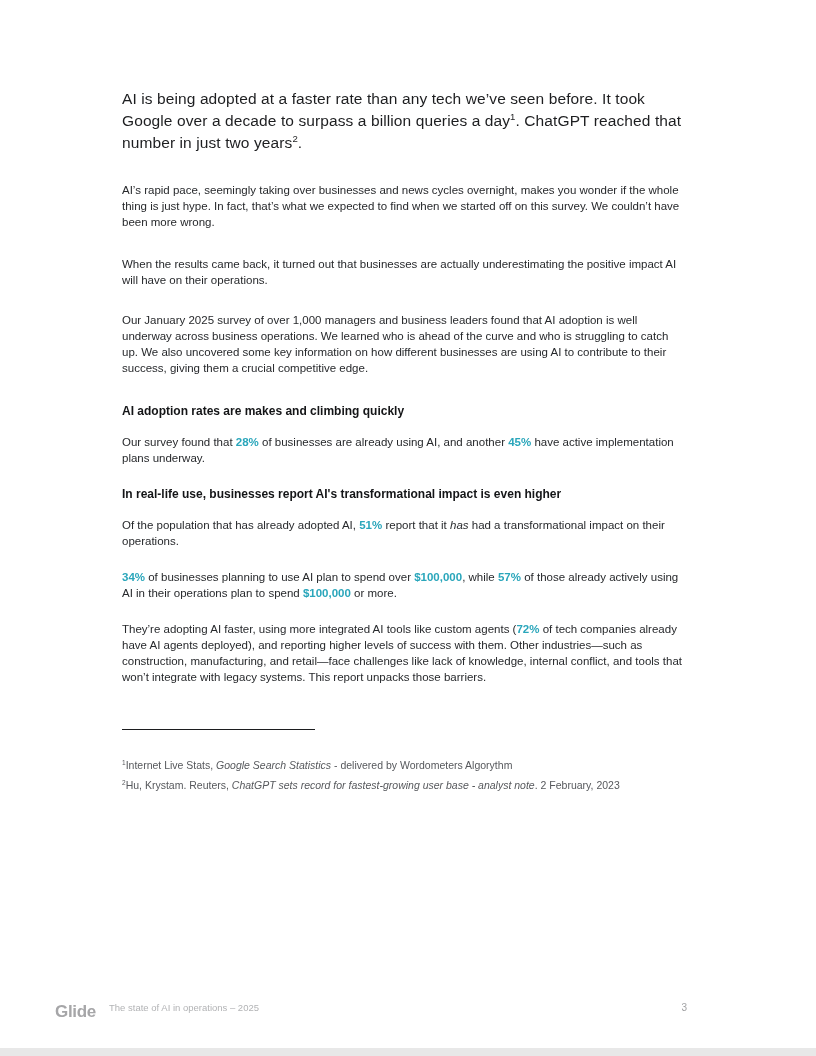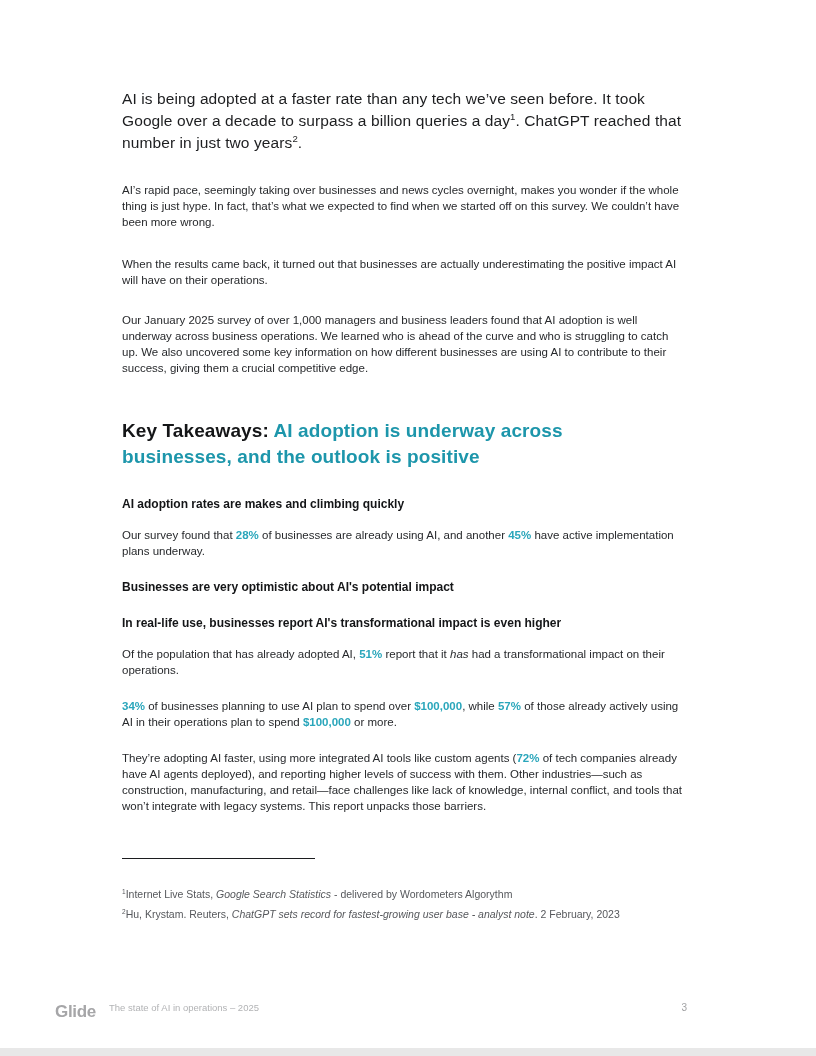--- a/index.html
+++ b/index.html
@@ -103,29 +103,27 @@
 
 <div class="page">
   <main class="content">
 
     <p class="intro"><span>AI is being adopted at a faster rate than any tech we’ve seen before. It took Google over a decade to surpass a billion queries a day</span><sup>1</sup><span>. ChatGPT reached that number in just two years</span><sup>2</sup><span>.</span></p>
 
     <p class="body-para p2"><span>AI’s rapid pace, seemingly taking over businesses and news cycles overnight, makes you wonder if the whole thing is just hype. In fact, that’s what we expected to find when we started off on this survey. We couldn’t have been more wrong.</span></p>
     <p class="body-para p3"><span>When the results came back, it turned out that businesses are actually underestimating the positive impact AI will have on their operations.</span></p>
     <p class="body-para p4"><span>Our January 2025 survey of over 1,000 managers and business leaders found that AI adoption is well underway across business operations. We learned who is ahead of the curve and who is struggling to catch up. We also uncovered some key information on how different businesses are using AI to contribute to their success, giving them a crucial competitive edge.</span></p>
 
-    <h1 class="takeaways-heading"><span class="prefix">Key Takeaways: </span><span class="highlight">AI adoption is underway across businesses, and the outlook is positive</span></h1>
 
     <section class="takeaway">
       <h2>AI adoption rates are makes and climbing quickly</h2>
       <p><span>Our survey found that </span><span class="seg-stat">28%</span><span> of businesses are already using AI, and another </span><span class="seg-stat">45%</span><span> have active implementation plans underway.</span></p>
     </section>
 
     <section class="takeaway">
-      <h2>Businesses are very optimistic about AI's potential impact</h2>
     </section>
 
     <section class="takeaway">
       <h2>In real-life use, businesses report AI's transformational impact is even higher</h2>
       <p><span>Of the population that has already adopted AI, </span><span class="seg-stat">51%</span><span> report that it </span><span class="seg-italic">has</span><span> had a transformational impact on their operations.</span></p>
     </section>
 
     <section class="takeaway">
       <p><span class="seg-stat">34%</span><span> of businesses planning to use AI plan to spend over </span><span class="seg-stat">$100,000</span><span>, while </span><span class="seg-stat">57%</span><span> of those already actively using AI in their operations plan to spend </span><span class="seg-stat">$100,000</span><span> or more.</span></p>
     </section>

